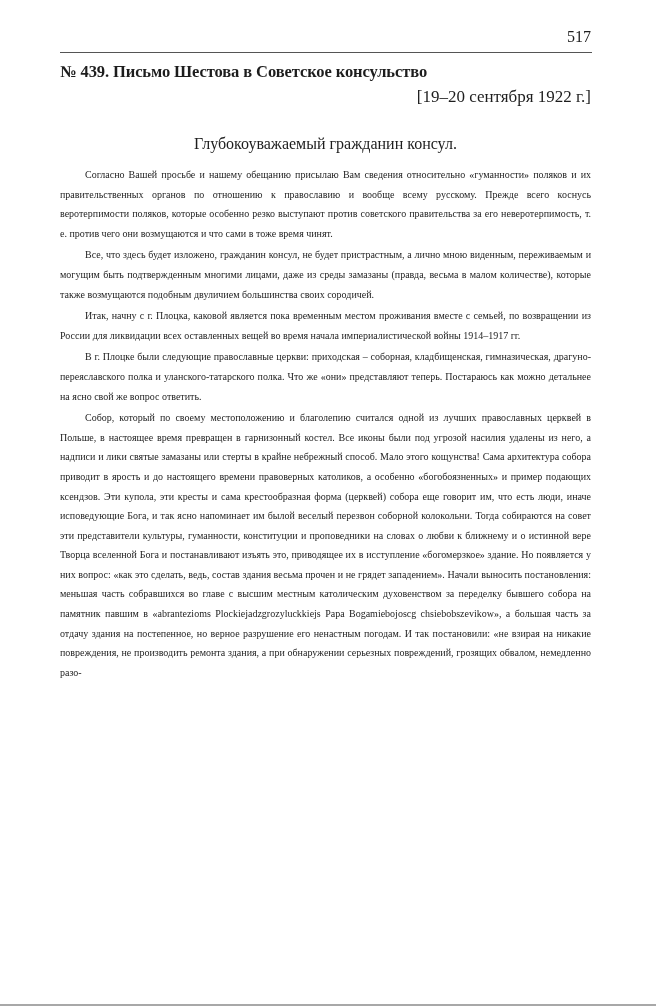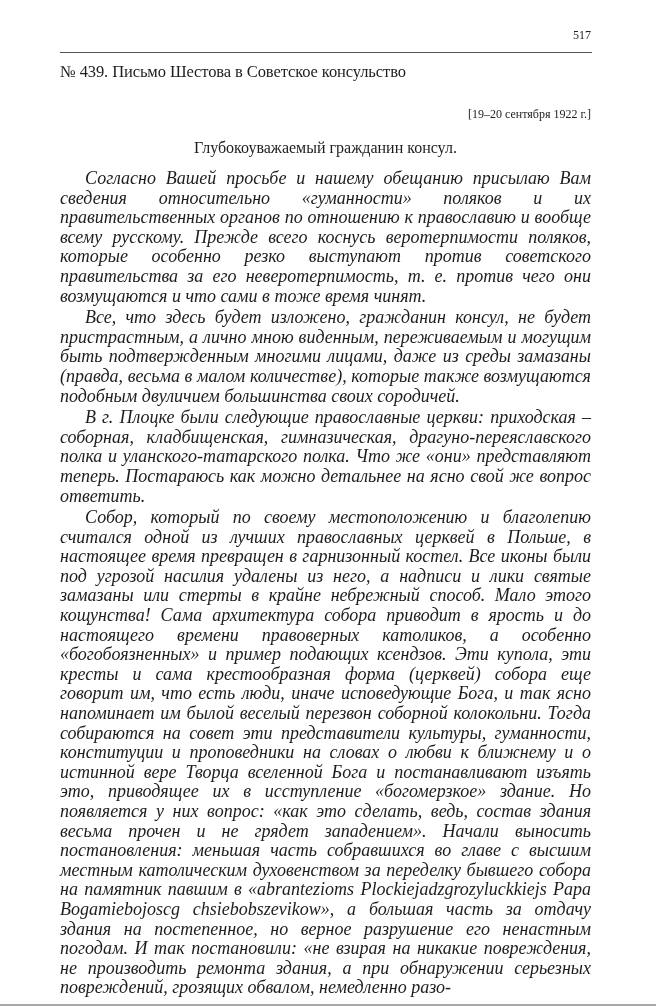--- a/index.html
+++ b/index.html
@@ -1,39 +1,40 @@
 <!DOCTYPE html>
 <html><head>
 <meta charset="utf-8">
 <style>
   html, body { margin: 0; padding: 0; background: #ffffff; }
   body { width: 656px; height: 1006px; position: relative; overflow: hidden;
          font-family: "Liberation Serif", "DejaVu Serif", serif; color: #1d1d1d; }
-  .page-number { position: absolute; top: 28px; right: 65px; font-size: 12px; }
+  .page-number { position: absolute; top: 28px; right: 65px; font-size: 16px; }
   .header-rule { position: absolute; top: 52px; left: 60px; width: 532px; height: 0;
                  border-top: 1px solid #555; }
   .content { position: absolute; top: 60px; left: 60px; width: 531px; }
-  .doc-title { font-weight: normal; font-size: 16.5px; margin: 0; line-height: 24px; letter-spacing: -0.1px; }
-  .doc-date { text-align: right; font-size: 12px; line-height: 24px; margin-top: 18px; }
-  .salutation { text-align: center; font-size: 16px; line-height: 24px; margin-top: 10px; margin-bottom: 9px; }
-  .para { font-size: 18px; line-height: 19.6px; text-align: justify; text-indent: 25px; margin: 0 0 2px 0;
-          hyphens: manual; font-style: italic; }
+  .doc-title { font-weight: bold; font-size: 16.5px; margin: 0; line-height: 24px; letter-spacing: -0.1px; }
+  .doc-date { text-align: right; font-size: 17px; line-height: 24px; margin-top: 1px; }
+  .salutation { text-align: center; font-size: 16px; line-height: 24px; margin-top: 23px; margin-bottom: 9px; }
+  .para { font-size: 10px; line-height: 19.6px; text-align: justify; text-indent: 25px; margin: 0 0 2px 0;
+          hyphens: manual; }
   .bottom-rule { position: absolute; bottom: 0; left: 0; width: 656px; height: 2px; background: #a8a8a8; }
 </style>
 </head>
 <body>
 
 <div>
   <div class="page-number">517</div>
   <div class="header-rule"></div>
 
   <div class="content">
     <h1 class="doc-title">№ 439. Письмо Шестова в Советское консульство</h1>
     <div class="doc-date">[19–20 сентября 1922 г.]</div>
     <div class="salutation">Глубокоуважаемый гражданин консул.</div>
     <p class="para">Согласно Вашей просьбе и нашему обещанию присылаю Вам сведения относительно «гуманности» поляков и их правительственных органов по отношению к православию и вообще всему русскому. Прежде всего коснусь веротерпимости поляков, которые особенно резко выступают против советского правительства за его неверотерпимость, т. е. против чего они возмущаются и что сами в тоже время чинят.</p>
     <p class="para">Все, что здесь будет изложено, гражданин консул, не будет пристрастным, а лично мною виденным, переживаемым и могущим быть подтвержденным многими лицами, даже из среды замазаны (правда, весьма в малом количестве), которые также возмущаются подобным двуличием большинства своих сородичей.</p>
+    <p class="para">Итак, начну с г. Плоцка, каковой является пока временным местом проживания вместе с семьей, по возвращении из России для ликвидации всех оставленных вещей во время начала империалистической войны 1914–1917 гг.</p>
     <p class="para">В г. Плоцке были следующие православные церкви: приходская – соборная, кладбищенская, гимназическая, драгуно-переяславского полка и уланского-татарского полка. Что же «они» представляют теперь. Постараюсь как можно детальнее на ясно свой же вопрос ответить.</p>
     <p class="para">Собор, который по своему местоположению и благолепию считался одной из лучших православных церквей в Польше, в настоящее время превращен в гарнизонный костел. Все иконы были под угрозой насилия удалены из него, а надписи и лики святые замазаны или стерты в крайне небрежный способ. Мало этого кощунства! Сама архитектура собора приводит в ярость и до настоящего времени правоверных католиков, а особенно «богобоязненных» и пример подающих ксендзов. Эти купола, эти кресты и сама крестообразная форма (церквей) собора еще говорит им, что есть люди, иначе исповедующие Бога, и так ясно напоминает им былой веселый перезвон соборной колокольни. Тогда собираются на совет эти представители культуры, гуманности, конституции и проповедники на словах о любви к ближнему и о истинной вере Творца вселенной Бога и постанавливают изъять это, приводящее их в исступление «богомерзкое» здание. Но появляется у них вопрос: «как это сделать, ведь, состав здания весьма прочен и не грядет западением». Начали выносить постановления: меньшая часть собравшихся во главе с высшим местным католическим духовенством за переделку бывшего собора на памятник павшим в «abrantezioms Plockiejadzgrozyluckkiejs Papa Bogamiebojoscg chsiebobszevikow», а большая часть за отдачу здания на постепенное, но верное разрушение его ненастным погодам. И так постановили: «не взирая на никакие повреждения, не производить ремонта здания, а при обнаружении серьезных повреждений, грозящих обвалом, немедленно разо-</p>
   </div>
 
   <div class="bottom-rule"></div>
 </div>
 
 </body></html>

